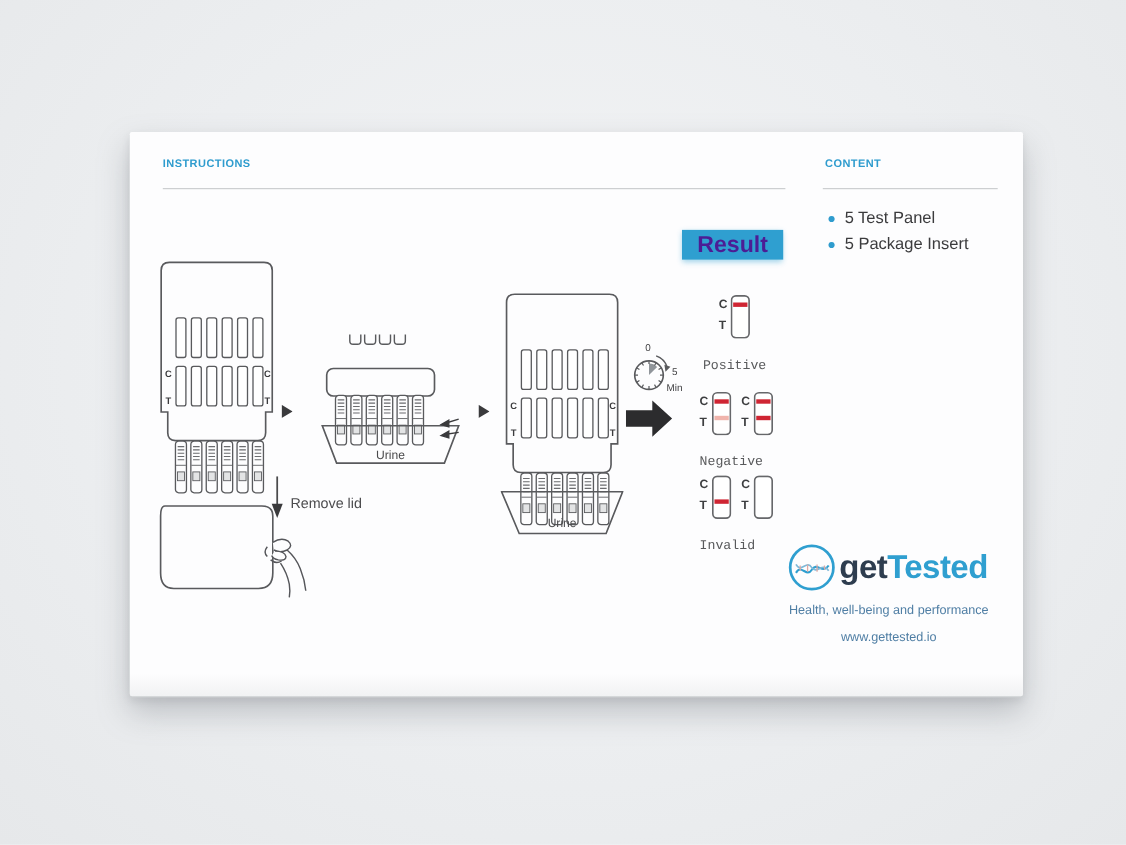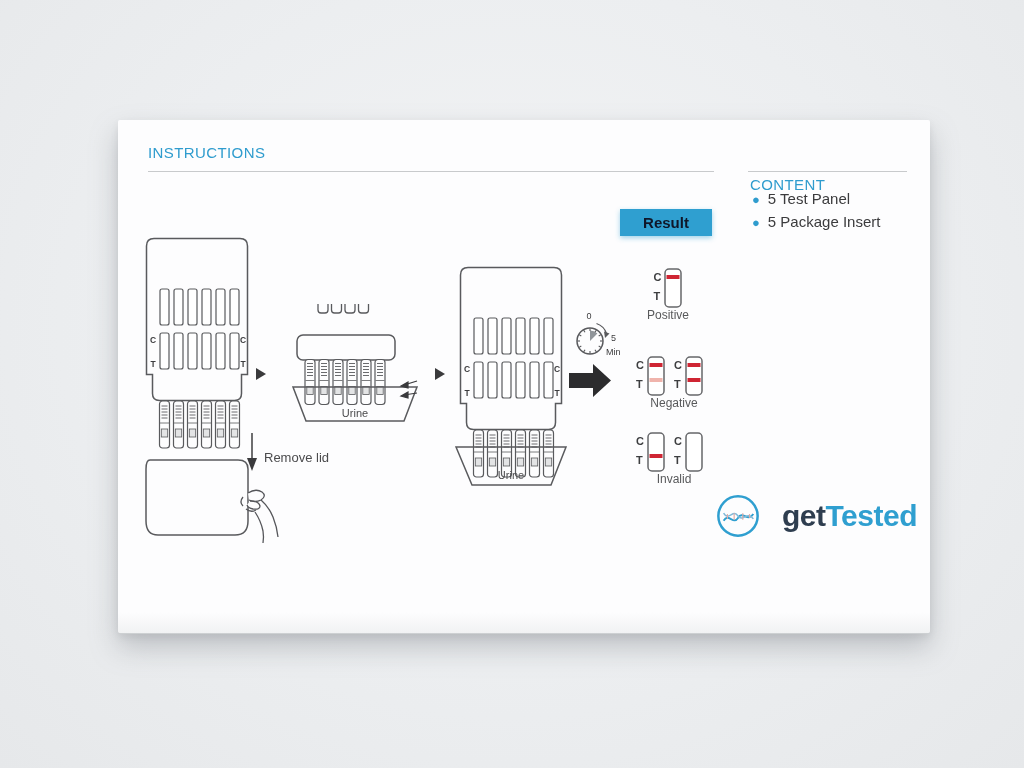--- a/index.html
+++ b/index.html
@@ -7,58 +7,58 @@
     position:relative; width:1024px; height:768px; overflow:hidden;
     background: radial-gradient(ellipse at 50% 42%, #f3f4f5 0%, #eceef0 55%, #e6e8ea 100%);
     font-family: "Liberation Sans", sans-serif;
   }
   .box {
     position:absolute; left:118px; top:120px; width:812px; height:513px;
     background: linear-gradient(#fdfdfe 0%, #fdfdfe 96%, #f1f2f3 100%);
     border-radius:2px;
     box-shadow: 0 1px 0 #cdd0d2, 0 14px 28px rgba(120,126,132,0.40), 0 4px 8px rgba(0,0,0,0.08);
   }
-  .sec-title { position:absolute; font-size:15px; font-weight:normal; letter-spacing:0.4px; color:#2f9cce; }
+  .sec-title { position:absolute; font-size:10px; font-weight:bold; letter-spacing:0.4px; color:#2f9cce; }
   .rule { position:absolute; height:1px; background:#c8cacc; }
   .content-list { position:absolute; left:634px; top:70px; list-style:none; margin:0; padding:0; font-size:15px; color:#3b3b3d; }
   .content-list li { margin-bottom:6px; display:flex; align-items:baseline; }
   .content-list .bullet { color:#2f9cce; margin-right:8px; font-size:13px; }
   .result-btn {
     position:absolute; left:502px; top:89px; width:92px; height:27px;
-    background:#2f9fd0; color:#0f172a; font-weight:bold; font-size:15px;
+    background:#2f9fd0; color:#4c1d95; font-weight:bold; font-size:21px;
     display:flex; align-items:center; justify-content:center;
     box-shadow:0 2px 5px rgba(47,159,208,0.45);
   }
   .diagram { position:absolute; }
   .remove-lid-label { position:absolute; left:146px; top:330px; font-size:13px; color:#4b4b4d; }
   .result-group { position:absolute; }
   .strip-pair { display:flex; gap:9px; }
   .strip-unit { display:flex; gap:3px; }
   .ct-col { display:flex; flex-direction:column; font-size:11px; font-weight:bold; color:#3d3e40; line-height:1; }
   .ct-col span:first-child { margin-top:4px; }
   .ct-col span:last-child { margin-top:8px; }
-  .result-caption { margin-top:0; font-size:12px; color:#58595b; text-align:center; }
-  .logo-row { position:absolute; left:597px; top:373px; display:flex; align-items:center; gap:21px; }
+  .result-caption { margin-top:17px; font-size:12px; color:#58595b; text-align:left;font-family:Liberation Mono, monospace; }
+  .logo-row { position:absolute; left:597px; top:373px; display:flex; align-items:center; gap:2px; }
   .logo-text { font-size:30px; font-weight:bold; letter-spacing:-0.5px; }
   .logo-get { color:#2e3d4f; }
   .logo-tested { color:#2f9fd0; }
   .tagline-block { position:absolute; left:558px; top:428px; width:264px; text-align:center;
     font-size:11.5px; line-height:1.25; color:#4f7ea4; }
   .website { margin-top:11px; }
   svg text { font-family:"Liberation Sans", sans-serif; }
 </style>
 </head>
 <body>
 
 <div class="stage">
   <div class="box">
 
     <div class="sec-title" style="left:30px; top:24px;">INSTRUCTIONS</div>
     <div class="rule" style="left:30px; top:51px; width:566px;"></div>
-    <div class="sec-title" style="left:632px; top:24px;margin-top:32px;">CONTENT</div>
+    <div class="sec-title" style="left:632px; top:24px;">CONTENT</div>
     <div class="rule" style="left:630px; top:51px; width:159px;"></div>
 
     <ul class="content-list">
       <li>
           <span class="bullet">●</span>
           <span>5 Test Panel</span>
         </li>
       <li>
           <span class="bullet">●</span>
           <span>5 Package Insert</span>
@@ -309,16 +309,18 @@
           <line x1="13" y1="22" x2="13" y2="27"></line>
             <line x1="20" y1="21" x2="20" y2="28"></line>
             <line x1="29" y1="21" x2="29" y2="28"></line>
             <line x1="36" y1="22" x2="36" y2="26"></line>
         </g>
       </svg>
       <div class="logo-text"><span class="logo-get">get</span><span class="logo-tested">Tested</span></div>
     </div>
 
     <div class="tagline-block">
+      <div>Health, well-being and performance</div>
+      <div class="website">www.gettested.io</div>
     </div>
 
   </div>
 </div>
 
 </body></html>

